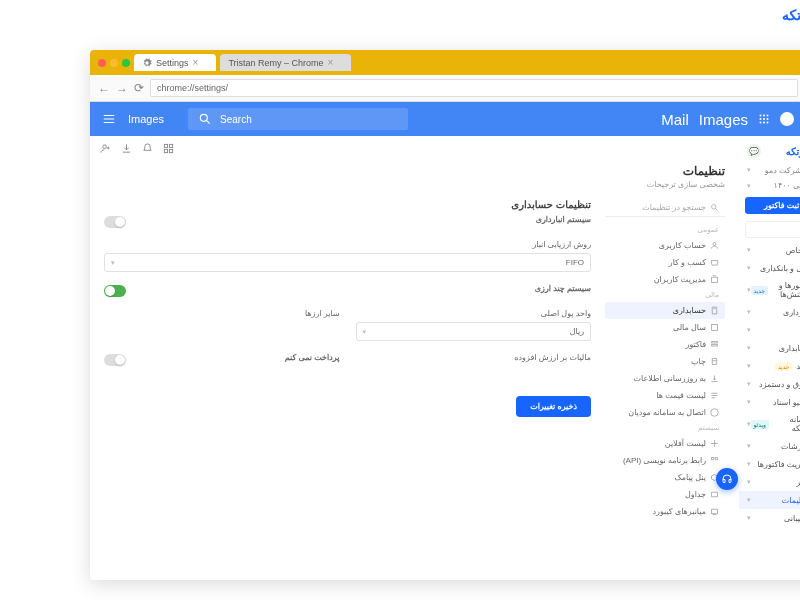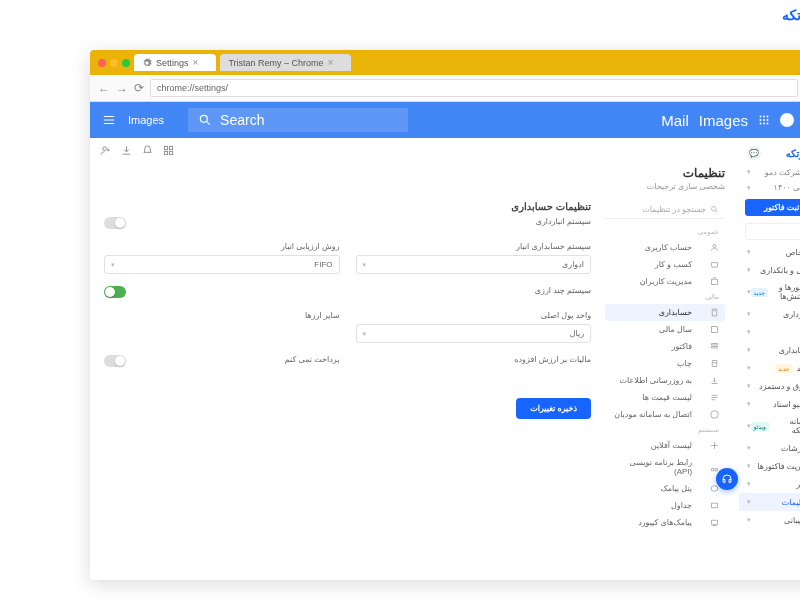--- a/index.html
+++ b/index.html
@@ -24,21 +24,21 @@
 .addressbar-row { display: flex; align-items: center; background: #fafafa; padding: 4px 8px; gap: 6px; border-bottom: 1px solid #ddd; }
 .nav-arrow { color: #888; font-size: 12px; }
 .addr-input { flex: 1; background: #fff; border: 1px solid #ddd; border-radius: 2px; padding: 3px 6px; font-size: 9px; color: #666; direction: ltr; text-align: left; }
 .star { color: #ccc; }
 .burger { color: #888; font-size: 12px; }
 
 .chrome-header { background: #4285f4; color: #fff; display: flex; align-items: center; padding: 6px 12px; direction: ltr; }
 .chrome-left { display: flex; align-items: center; gap: 12px; }
 .menu-icon, .search-icon-w { width: 14px; height: 14px; }
 .chrome-title { font-size: 11px; }
-.chrome-search { background: rgba(255,255,255,0.15); border-radius: 2px; padding: 4px 10px; margin-left: 12px; display: flex; align-items: center; gap: 8px; flex: 0 0 220px; font-size: 14px; }
+.chrome-search { background: rgba(255,255,255,0.15); border-radius: 2px; padding: 4px 10px; margin-left: 12px; display: flex; align-items: center; gap: 8px; flex: 0 0 220px; font-size: 10px; }
 .chrome-right { margin-left: auto; display: flex; align-items: center; gap: 10px; font-size: 15px; }
 .apps-grid { width: 12px; height: 12px; }
 .bell-circle { width: 14px; height: 14px; border-radius: 50%; background: #fff; }
 .avatar { width: 18px; height: 18px; border-radius: 50%; background: #f4a261; }
 
 .app-body { flex: 1; display: flex; direction: rtl; background: #fff; overflow: hidden; }
 
 .sidebar { width: 95px; border-left: none; background: #fff; display: flex; flex-direction: column; font-size: 8px; color: #555; padding: 4px 0; }
 .sidebar-header { display: flex; align-items: center; justify-content: space-between; padding: 4px 8px; }
 .app-brand { display: flex; align-items: center; gap: 3px; color: #1764ff; font-weight: bold; font-size: 10px; }
@@ -65,32 +65,32 @@
 .main-area { flex: 1; position: relative; padding: 28px 14px 10px; overflow: auto; }
 .page-title { font-size: 12px; font-weight: bold; color: #333; margin-bottom: 2px; }
 .page-sub { font-size: 8px; color: #999; margin-bottom: 10px; }
 
 .content-row { display: flex; gap: 14px; }
 
 .settings-nav { width: 120px; font-size: 8px; }
 .settings-search { border-bottom: 1px solid #eee; padding: 4px 6px; display: flex; align-items: center; gap: 4px; color: #aaa; margin-bottom: 6px; }
 .settings-search .si2 { width: 9px; height: 9px; }
 .sn-group-label { color: #bbb; font-size: 7px; padding: 3px 6px; }
-.sn-item { display: flex; align-items: flex-end; gap: 18px; padding: 4px 6px; color: #666; }
+.sn-item { display: flex; align-items: flex-end; gap: 4px; padding: 4px 6px; color: #666; }
 .sn-item.on { background: #eef3ff; border-radius: 3px; color: #333; }
 .sn-item .sni { width: 9px; height: 9px; color: #999; }
 
 .form-panel { flex: 1; font-size: 8px; }
 .panel-title { font-size: 10px; font-weight: bold; color: #444; margin-bottom: 5px; }
 .form-row { display: flex; gap: 16px; margin-bottom: 12px; align-items: flex-start; }
 .field { flex: 1; }
 .field-label { color: #666; font-size: 8px; margin-bottom: 4px; display: block; }
 .select { border: 1px solid #e0e0e0; border-radius: 3px; padding: 4px 6px; display: flex; align-items: center; justify-content: space-between; color: #666; background: #fff; }
 .select .chev { color: #bbb; font-size: 7px; }
-.toggle-field { display: flex; justify-content: space-between; width: 100%; }
+.toggle-field { display: flex; align-items: center; justify-content: space-between; width: 100%; font-weight: bold; }
 .toggle { width: 22px; height: 12px; border-radius: 6px; background: #ddd; position: relative; }
 .toggle::after { content: ''; position: absolute; width: 10px; height: 10px; border-radius: 50%; background: #fff; top: 1px; right: 1px; box-shadow: 0 1px 2px rgba(0,0,0,0.2); }
 .toggle.on { background: #4caf50; }
 .toggle.on::after { right: auto; left: 1px; }
 .pct-input { width: 90px; border: 1px solid #e0e0e0; border-radius: 3px; padding: 4px 6px; display: flex; align-items: center; justify-content: space-between; }
 .save-btn { background: #1764ff; color: #fff; border: none; border-radius: 4px; padding: 6px 14px; font-size: 8px; font-weight: bold; margin-top: 18px; }
 
 .float-btn { position: absolute; bottom: 90px; right: 96px; width: 22px; height: 22px; border-radius: 50%; background: #1764ff; color: #fff; display: flex; align-items: center; justify-content: center; box-shadow: 0 2px 6px rgba(23,100,255,0.4); }
 </style>
 </head>
@@ -469,43 +469,36 @@
                 <div class="sn-item">
                   <svg class="sni" viewBox="0 0 24 24" fill="none" stroke="currentColor" stroke-width="2">
                     <path d="M4 6h16v12H4z"></path>
                   </svg>
                   <span>جداول</span>
                 </div>
                 <div class="sn-item">
                   <svg class="sni" viewBox="0 0 24 24" fill="none" stroke="currentColor" stroke-width="2">
                     <path d="M4 6h16v12H4zM8 18v2h8v-2"></path>
                   </svg>
-                  <span>پیامک‌های کیبورد</span>
+                  <span>میانبر‌های کیبورد</span>
                 </div>
               </div>
           </div>
 
           <div class="form-panel">
             <div class="panel-title">تنظیمات حسابداری</div>
 
             <div class="form-row">
               <div class="toggle-field">
                 <span class="field-label">سیستم انبارداری</span>
                 <div class="toggle"></div>
               </div>
             </div>
 
             <div class="form-row">
-              <div class="field">
-                <span class="field-label">سیستم حسابداری انبار</span>
-                <div class="select">
-                  <span>ادواری</span>
-                  <span class="chev">▾</span>
-                </div>
-              </div>
               <div class="field">
                 <span class="field-label">روش ارزیابی انبار</span>
                 <div class="select">
                   <span>FIFO</span>
                   <span class="chev">▾</span>
                 </div>
               </div>
             </div>
 
             <div class="form-row">

